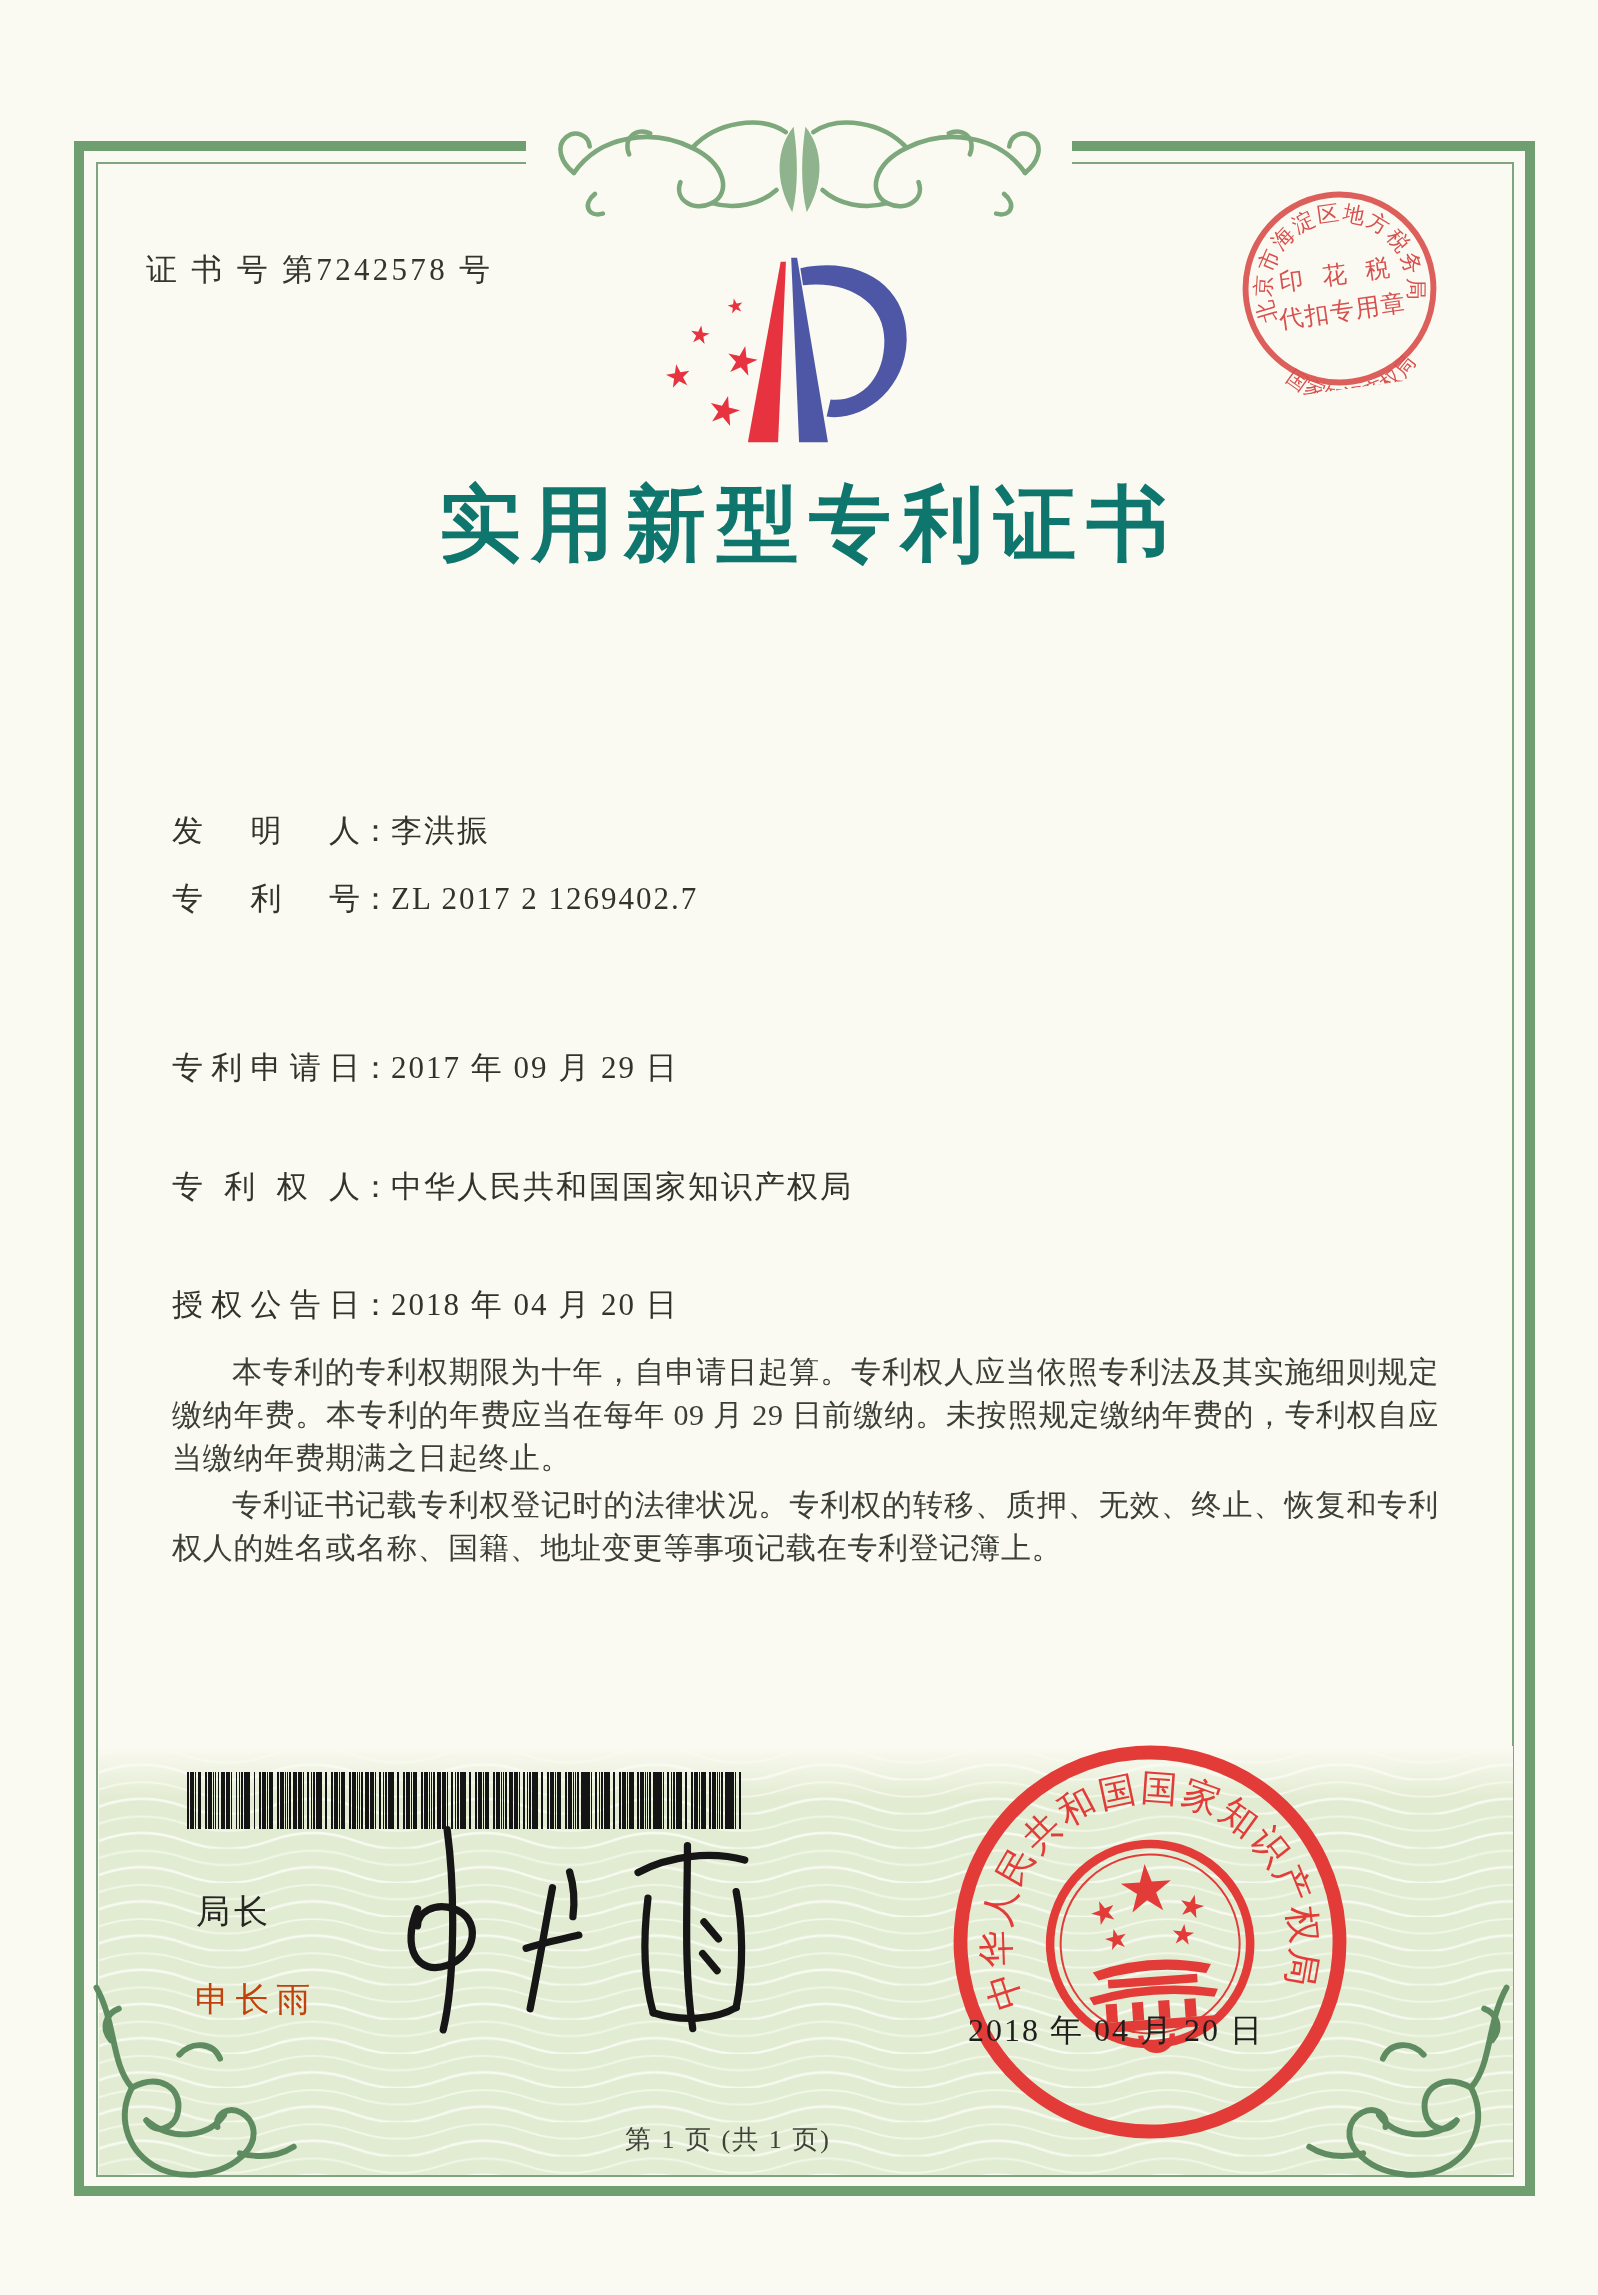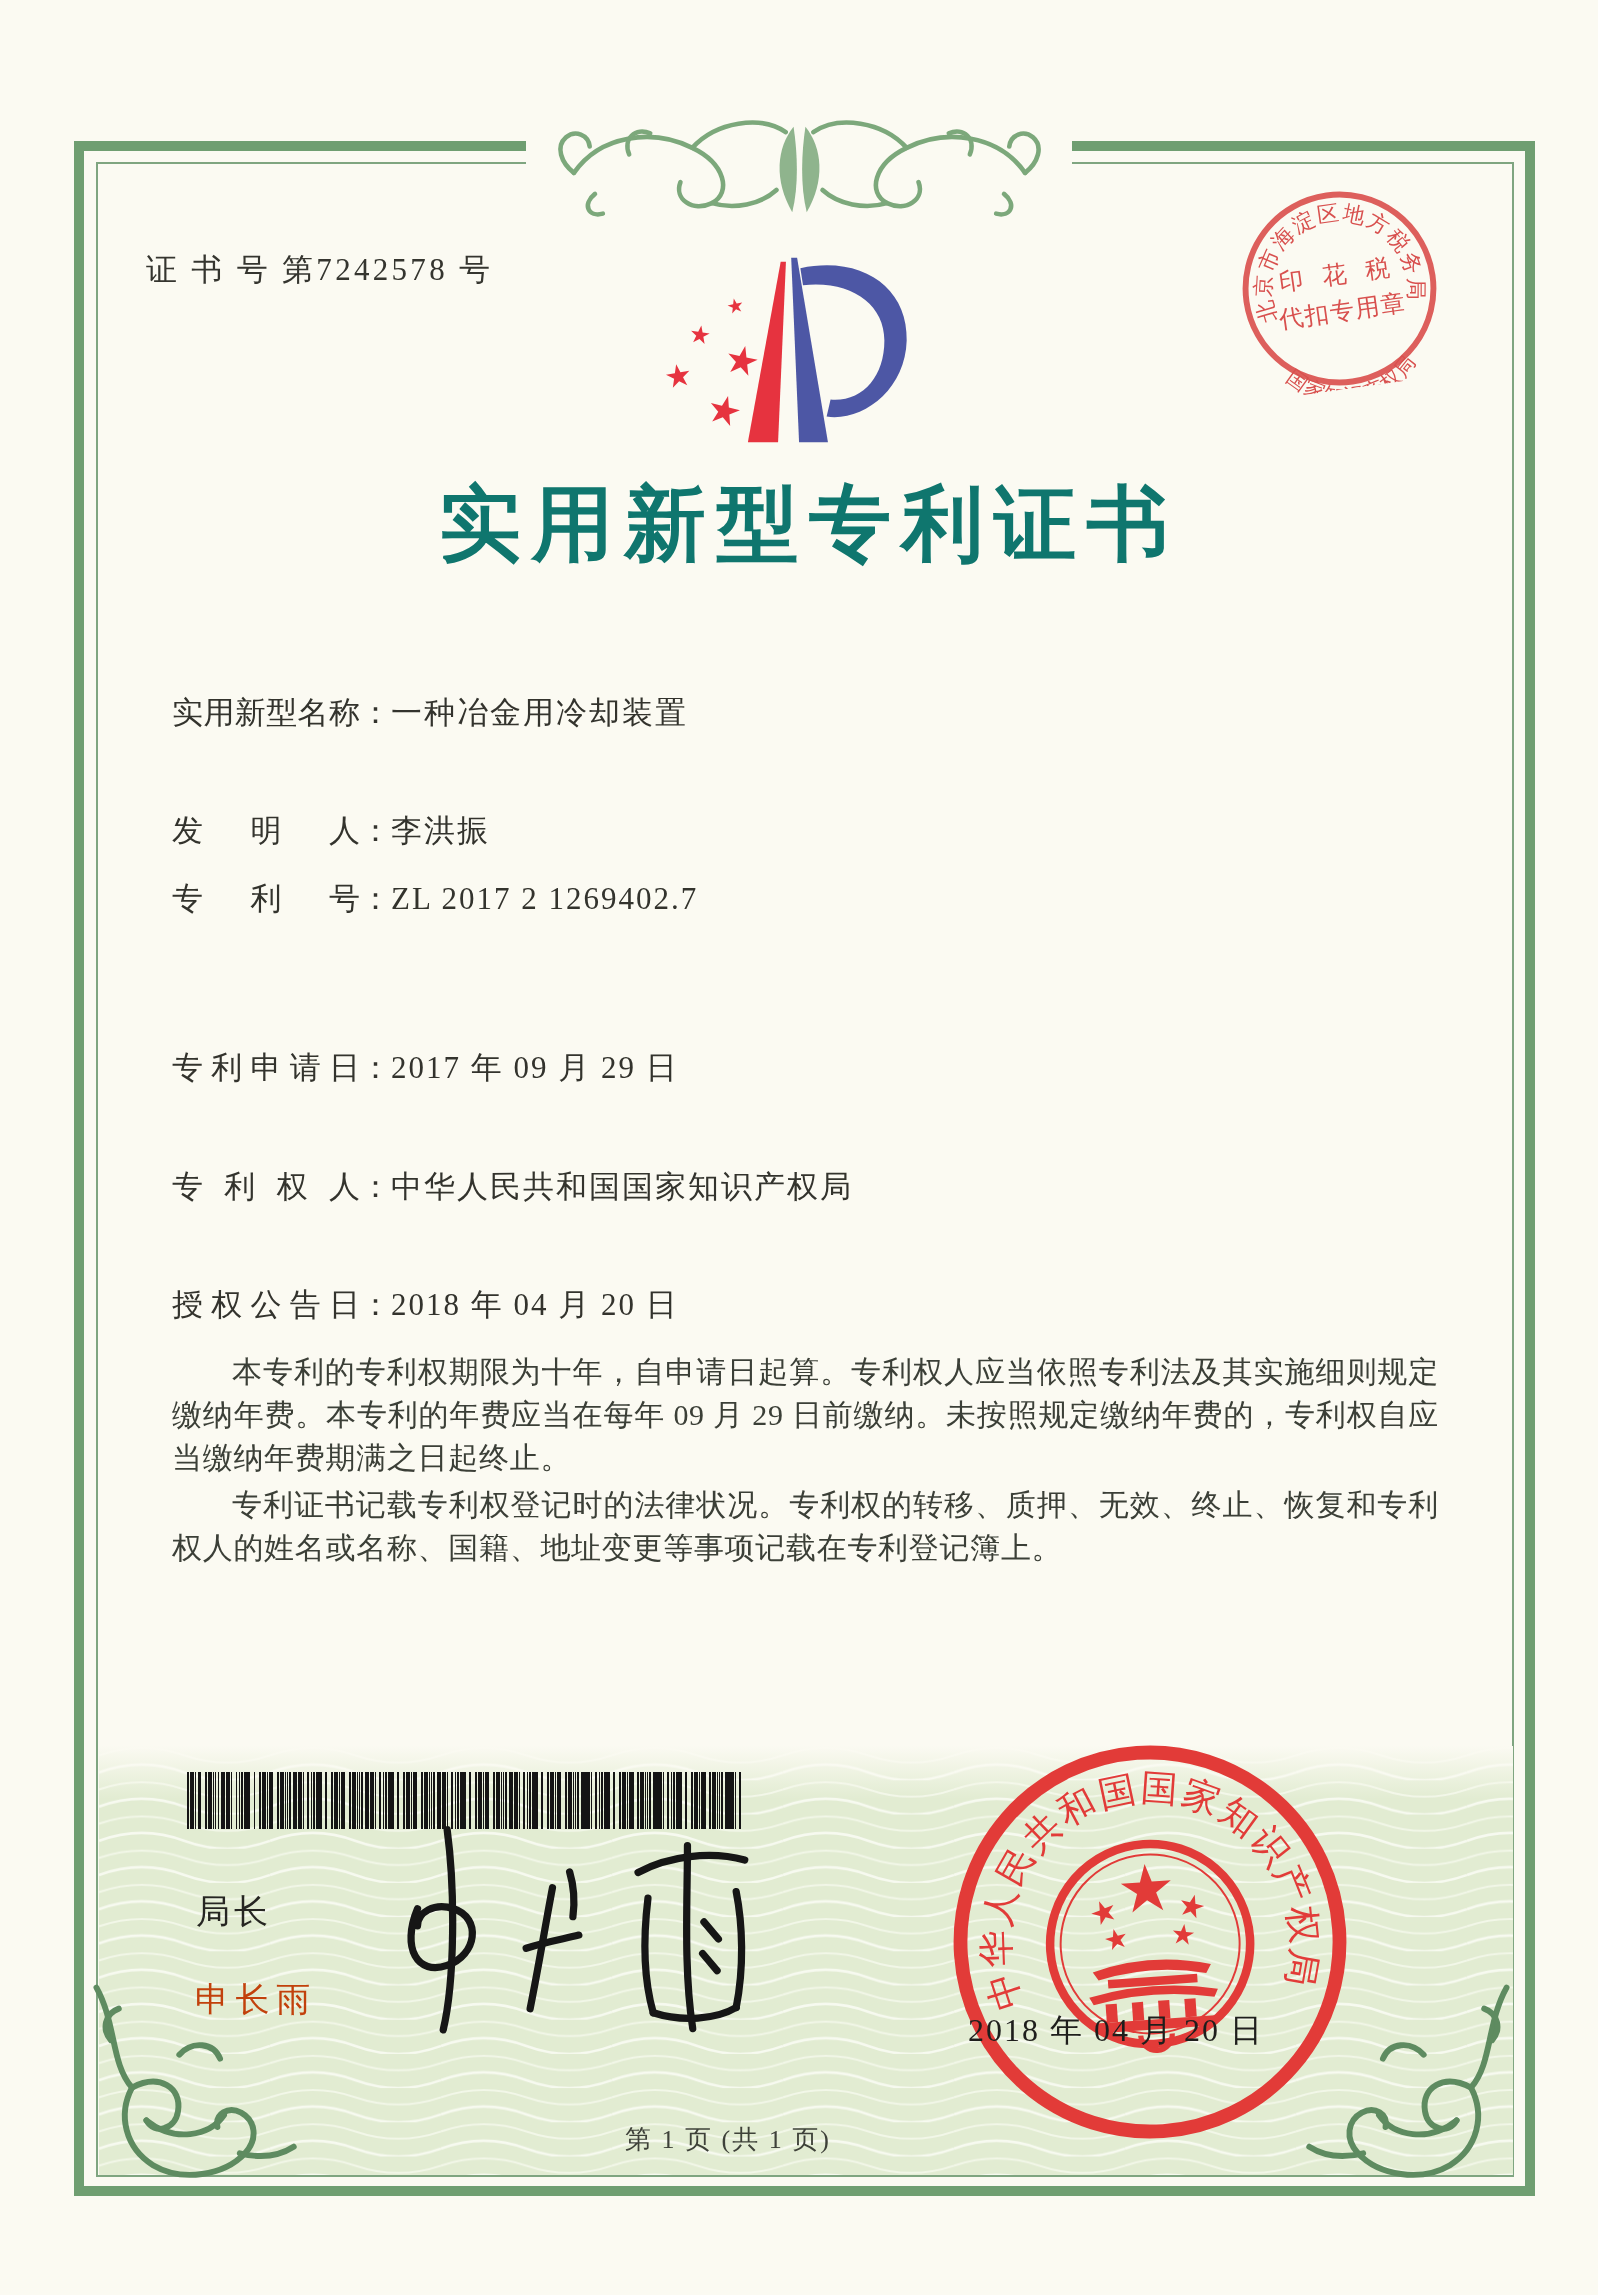--- a/index.html
+++ b/index.html
@@ -177,23 +177,20 @@
     </text>
     <text font-size="31" fill="#d8504e" letter-spacing="2" font-family="Liberation Serif, serif">
       <textPath href="#taxBot" startOffset="50%" text-anchor="middle">国家知识产权局</textPath>
     </text>
     <text x="153" y="144" text-anchor="middle" font-size="37" letter-spacing="10" fill="#d8504e">印 花 税</text>
     <text x="153" y="200" text-anchor="middle" font-size="37" letter-spacing="2" fill="#d8504e">代扣专用章</text>
   </svg>
 
   <h1 class="title">实用新型专利证书</h1>
 
-  <div class="field" style="top:692px">
-    <span class="flabel">实用新型名称</span><span>：</span><span class="fvalue">一种冶金用冷却装置</span>
-  </div>
   <div class="field" style="top:810px">
     <span class="flabel">发明人</span><span>：</span><span class="fvalue">李洪振</span>
   </div>
   <div class="field" style="top:878px">
     <span class="flabel">专利号</span><span>：</span><span class="fvalue">ZL 2017 2 1269402.7</span>
   </div>
   <div class="field" style="top:1047px">
     <span class="flabel">专利申请日</span><span>：</span><span class="fvalue">2017 年 09 月 29 日</span>
   </div>
   <div class="field" style="top:1166px">

